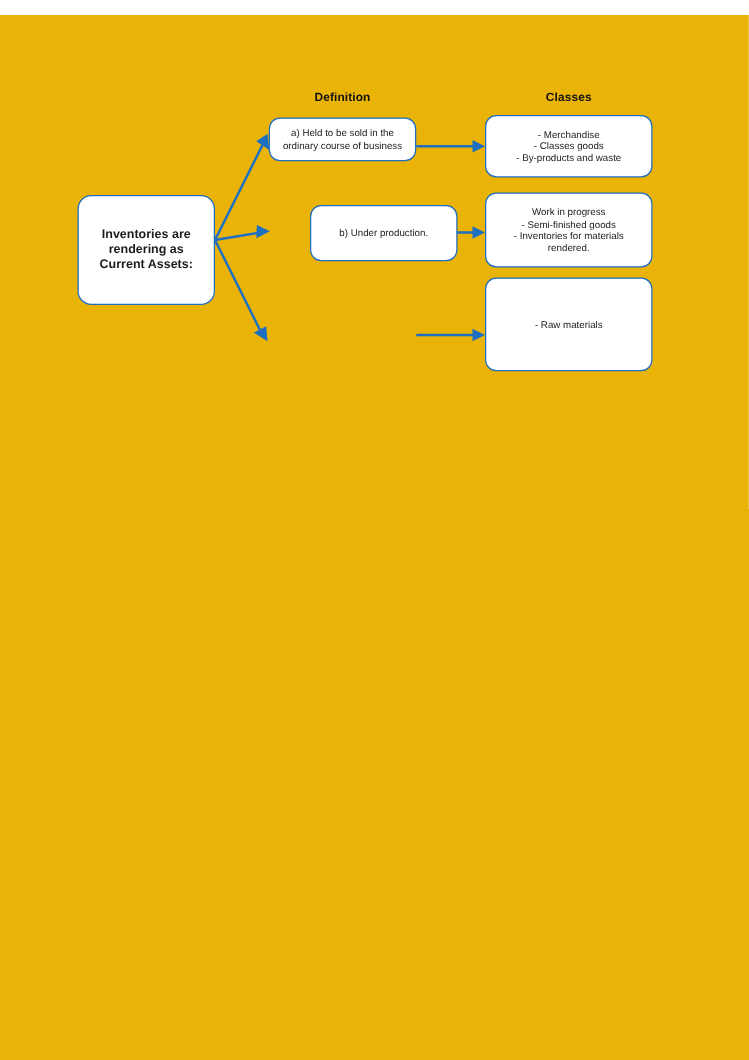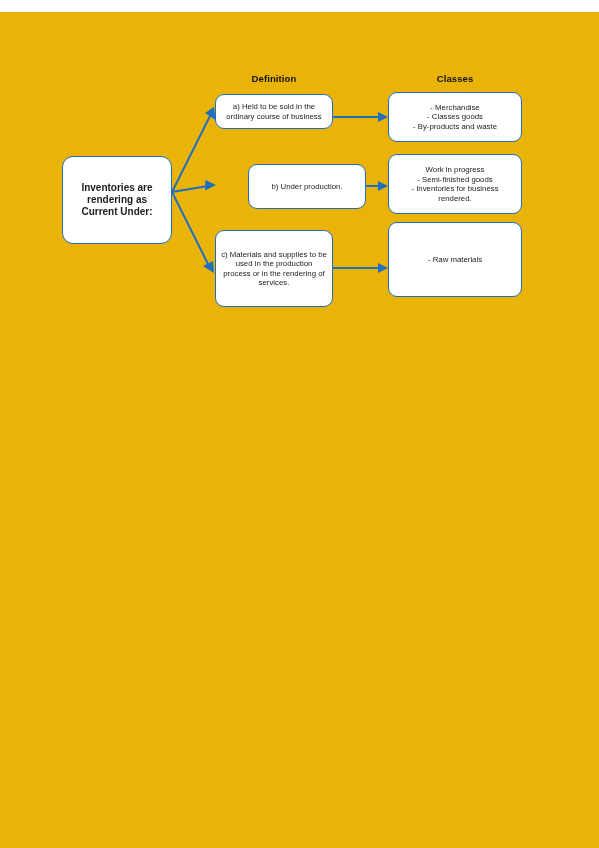--- a/index.html
+++ b/index.html
@@ -105,49 +105,46 @@
     <polygon class="arrowhead" points="388,174 378,179 378,169"></polygon>
 
     <path class="conn" d="M333,256 L381,256"></path>
     <polygon class="arrowhead" points="388,256 378,261 378,251"></polygon>
   </svg>
 
   <div class="node" id="node-root">
     <span class="txt">
       <span class="line">Inventories are</span>
       <span class="line">rendering as</span>
-      <span class="line">Current Under:</span>
+      <span class="line">Current Assets:</span>
     </span>
   </div>
 
   <div class="node" id="node-def-a">
     <span class="txt">a) Held to be sold in the ordinary course of business</span>
   </div>
 
   <div class="node" id="node-def-b">
     <span class="txt">b) Under production.</span>
   </div>
 
-  <div class="node" id="node-def-c">
-    <span class="txt">c) Materials and supplies to be used in the production process or in the rendering of services.</span>
-  </div>
 
   <div class="node" id="node-cls-a">
     <span class="txt">
       <span class="line">- Merchandise</span>
       <span class="line">- Classes goods</span>
       <span class="line">- By-products and waste</span>
     </span>
   </div>
 
   <div class="node" id="node-cls-b">
     <span class="txt">
       <span class="line">Work in progress</span>
       <span class="line">- Semi-finished goods</span>
-      <span class="line">- Inventories for business rendered.</span>
+      <span class="line">- Inventories for materials rendered.</span>
     </span>
   </div>
 
   <div class="node" id="node-cls-c">
     <span class="txt">
       <span class="line">- Raw materials</span>
     </span>
   </div>
 
 </div>

